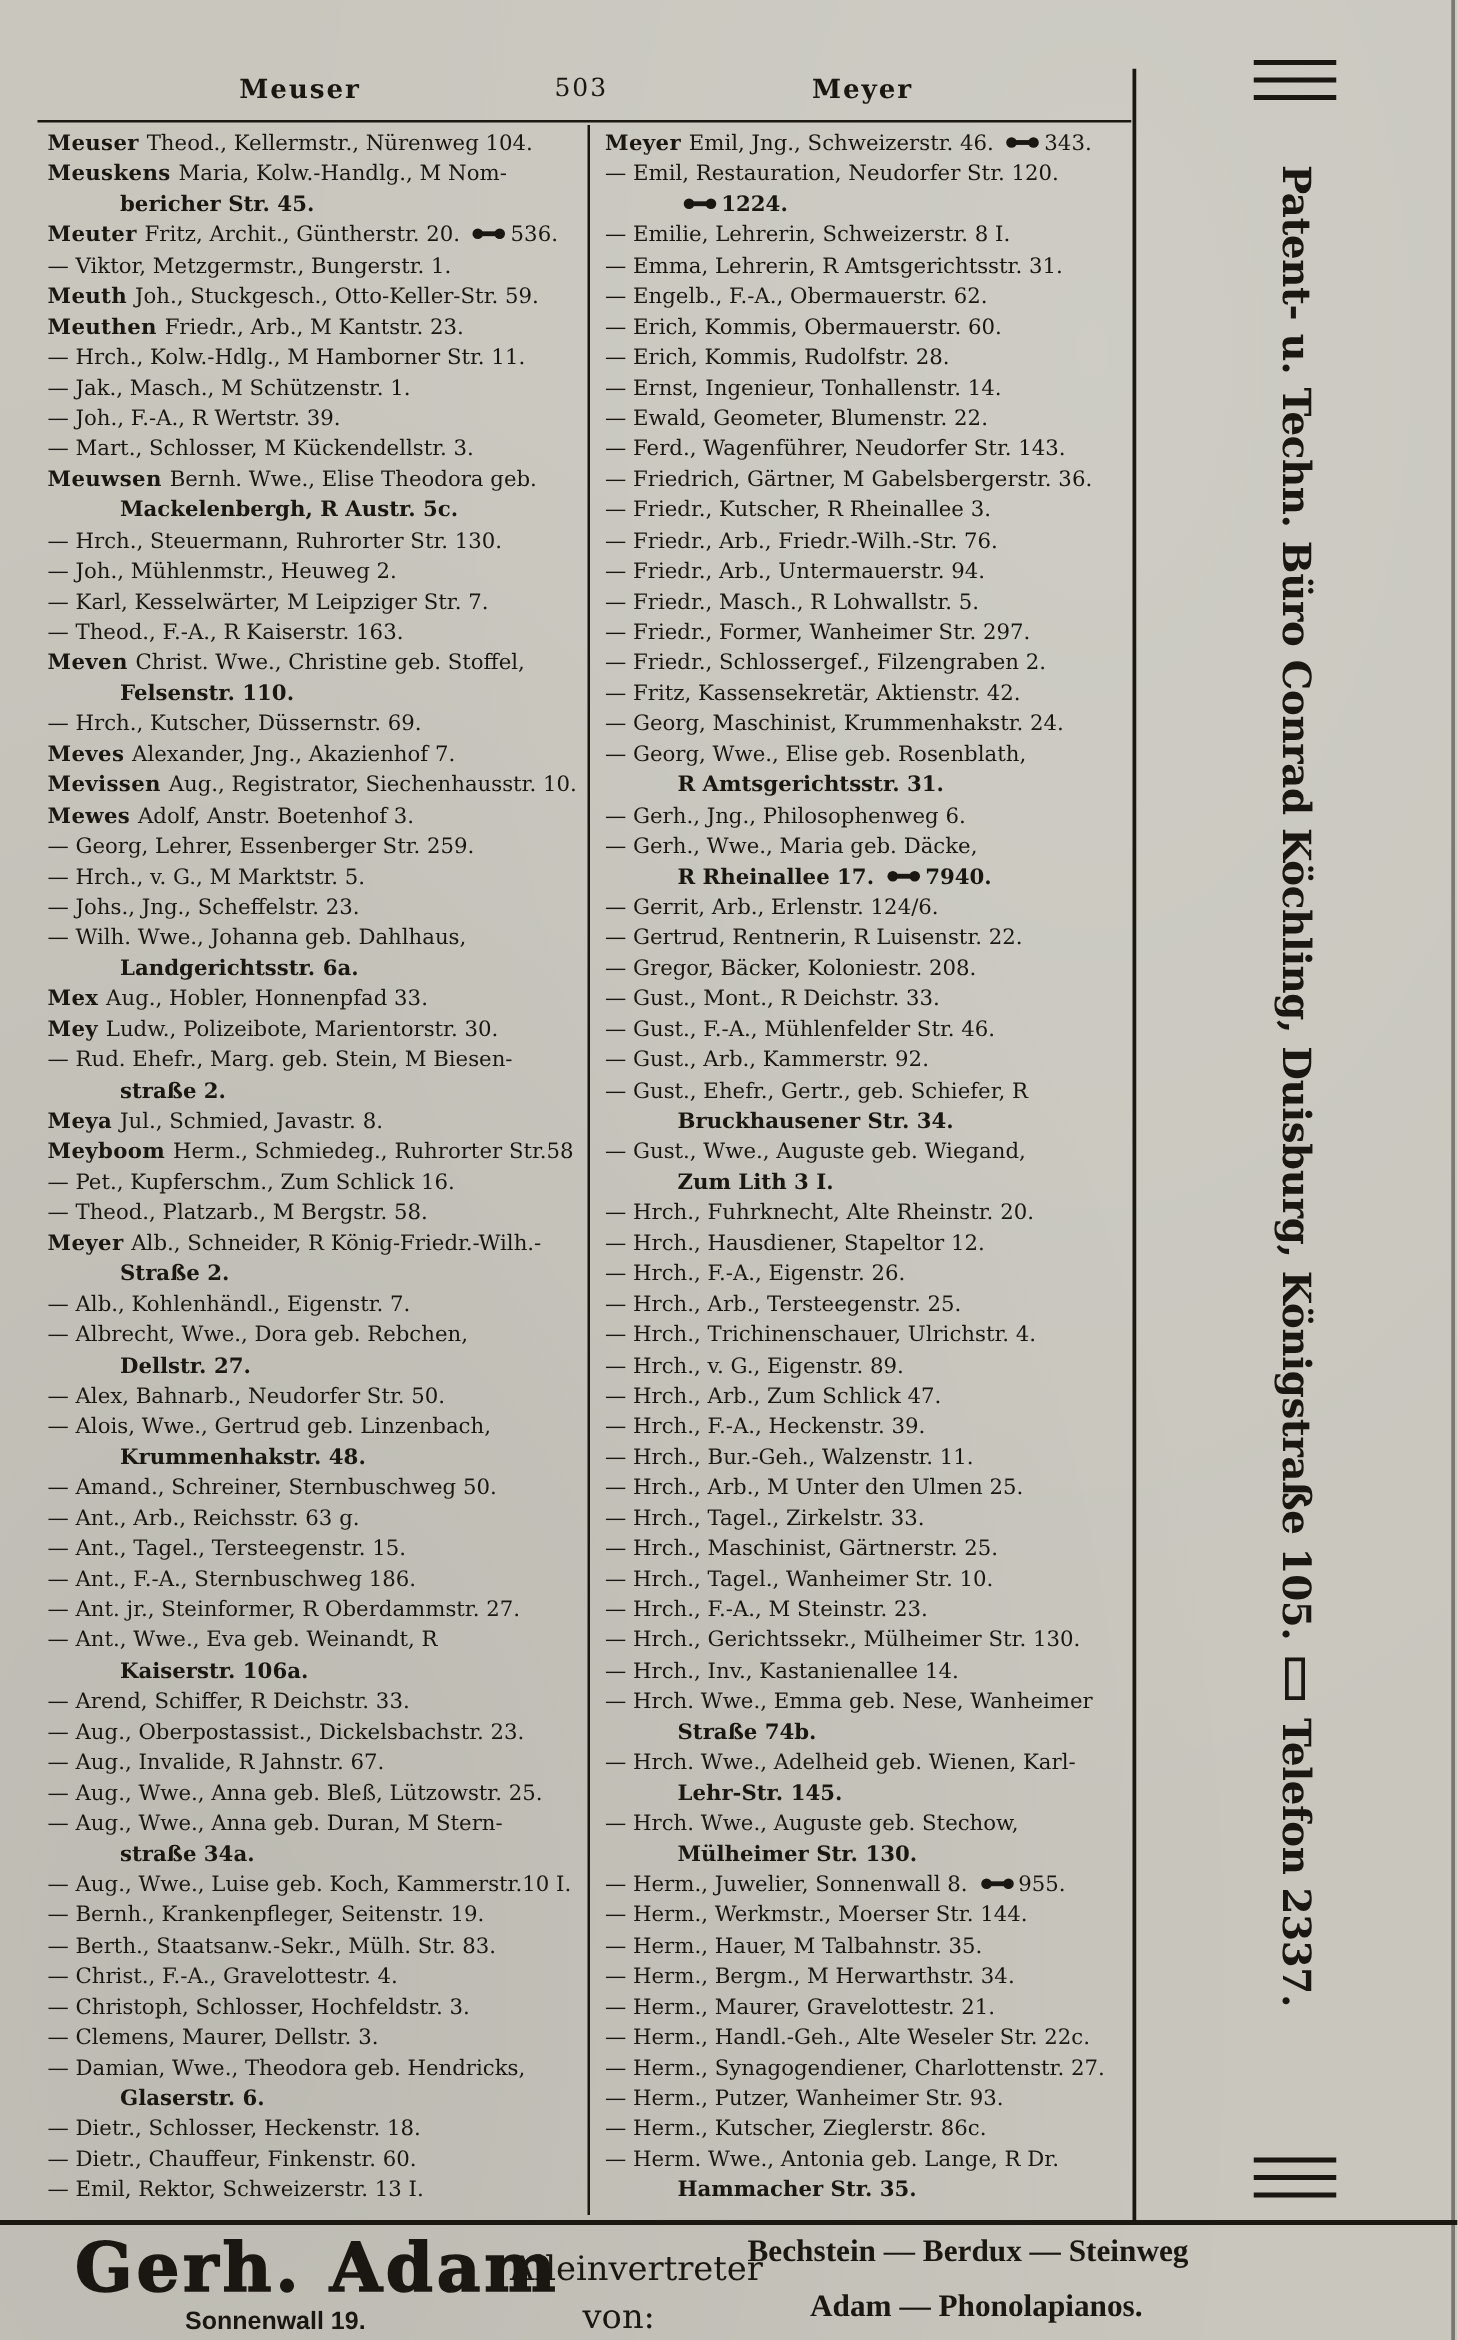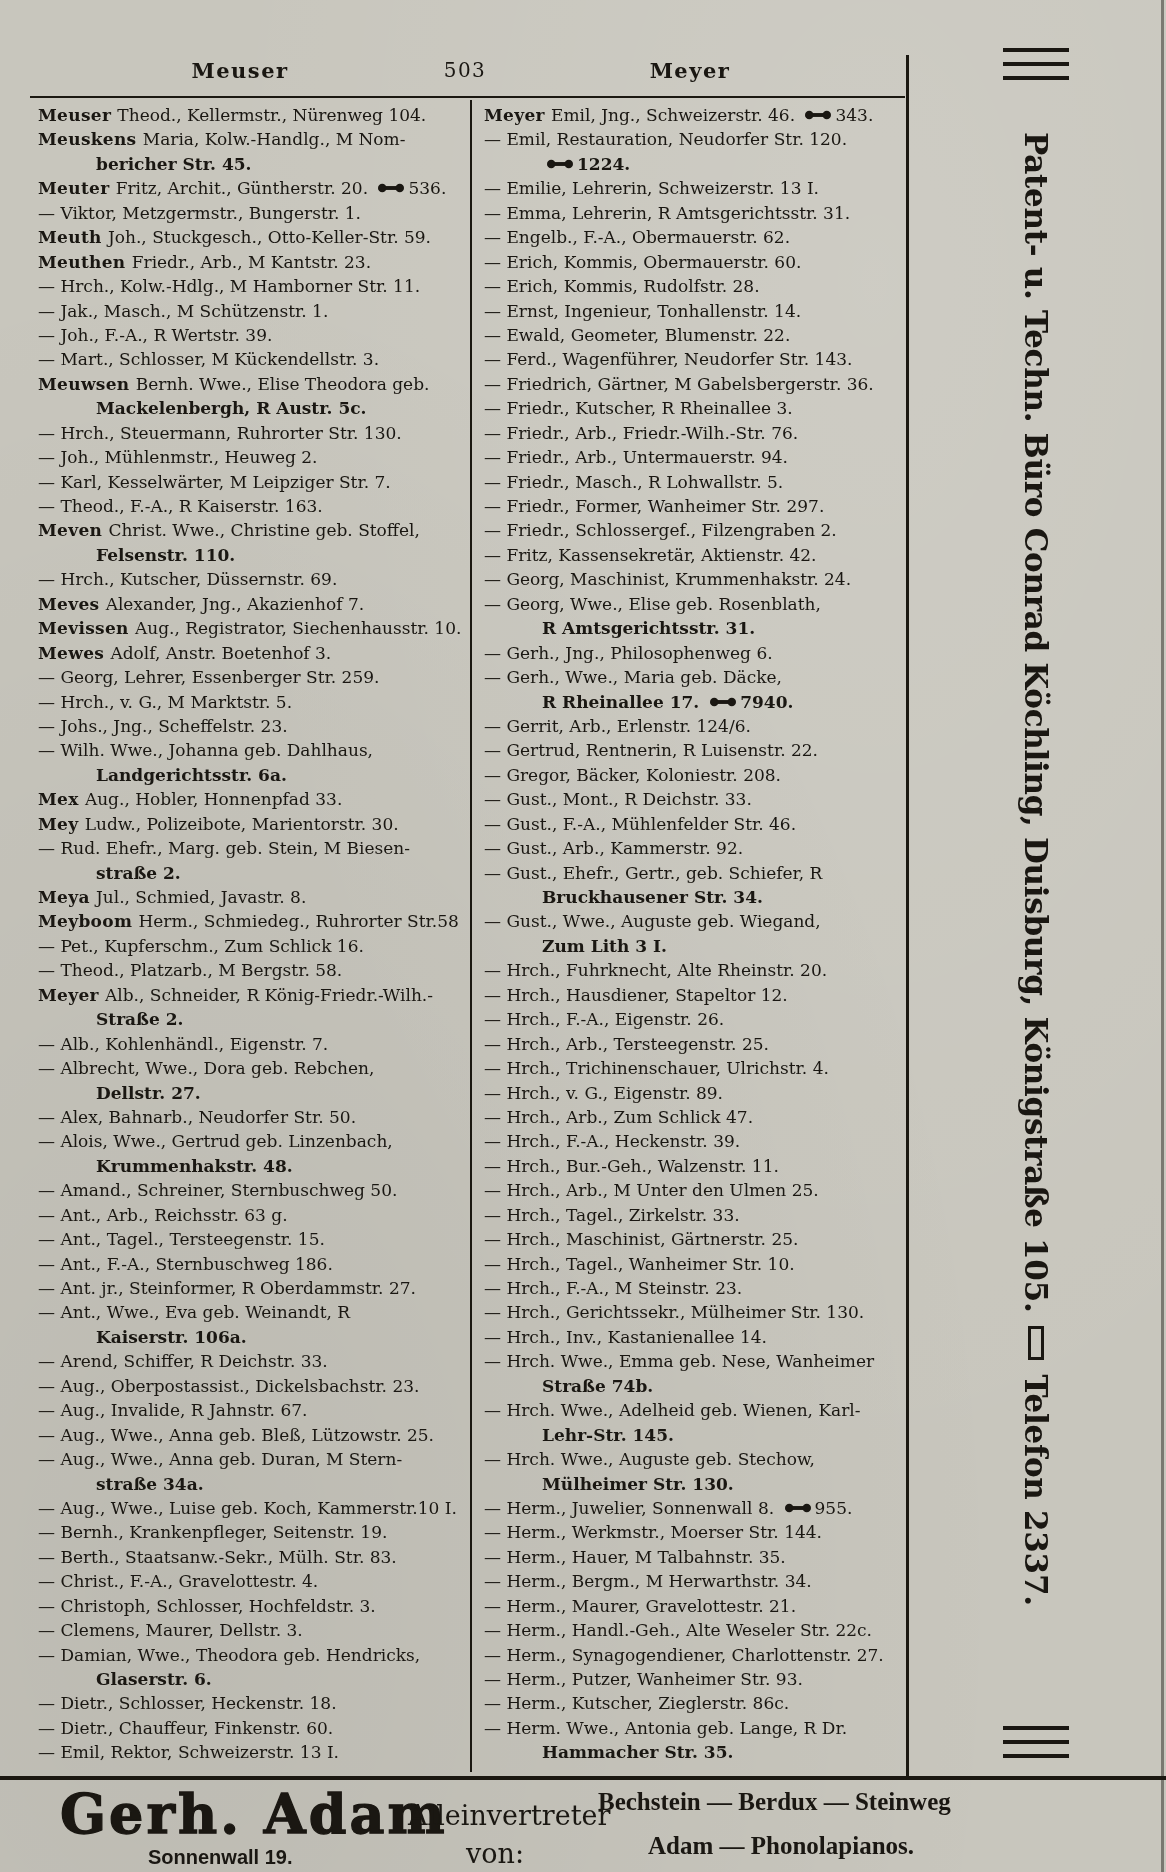--- a/index.html
+++ b/index.html
@@ -268,21 +268,21 @@
       </div>
       <div class="entry">
         <div class="line">— Emil, Restauration, Neudorfer Str. 120.</div>
         <div class="line cont"><span class="phone-icon"><svg viewBox="0 0 30 13" xmlns="http://www.w3.org/2000/svg">
               <circle cx="5.5" cy="6.5" r="4.6"></circle>
               <rect x="8" y="4.4" width="14" height="4.2"></rect>
               <circle cx="24.5" cy="6.5" r="4.6"></circle>
             </svg></span>1224.</div>
       </div>
       <div class="entry">
-        <div class="line">— Emilie, Lehrerin, Schweizerstr. 13 I.</div>
+        <div class="line">— Emilie, Lehrerin, Schweizerstr. 8 I.</div>
       </div>
       <div class="entry">
         <div class="line">— Emma, Lehrerin, R Amtsgerichtsstr. 31.</div>
       </div>
       <div class="entry">
         <div class="line">— Engelb., F.-A., Obermauerstr. 62.</div>
       </div>
       <div class="entry">
         <div class="line">— Erich, Kommis, Obermauerstr. 60.</div>
       </div>

